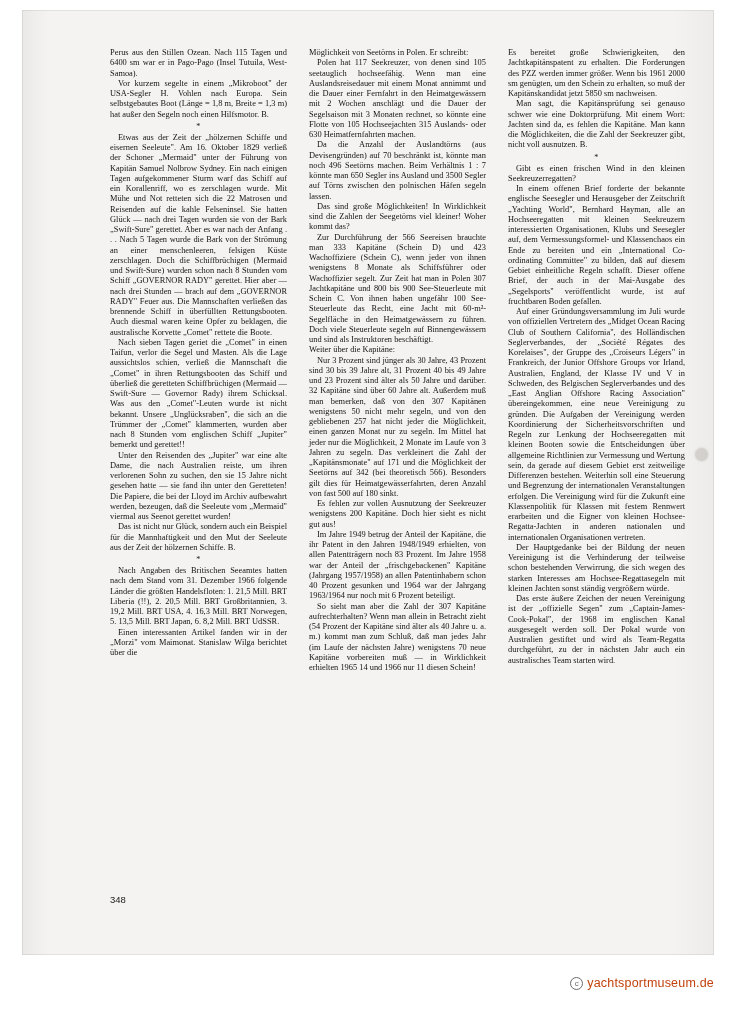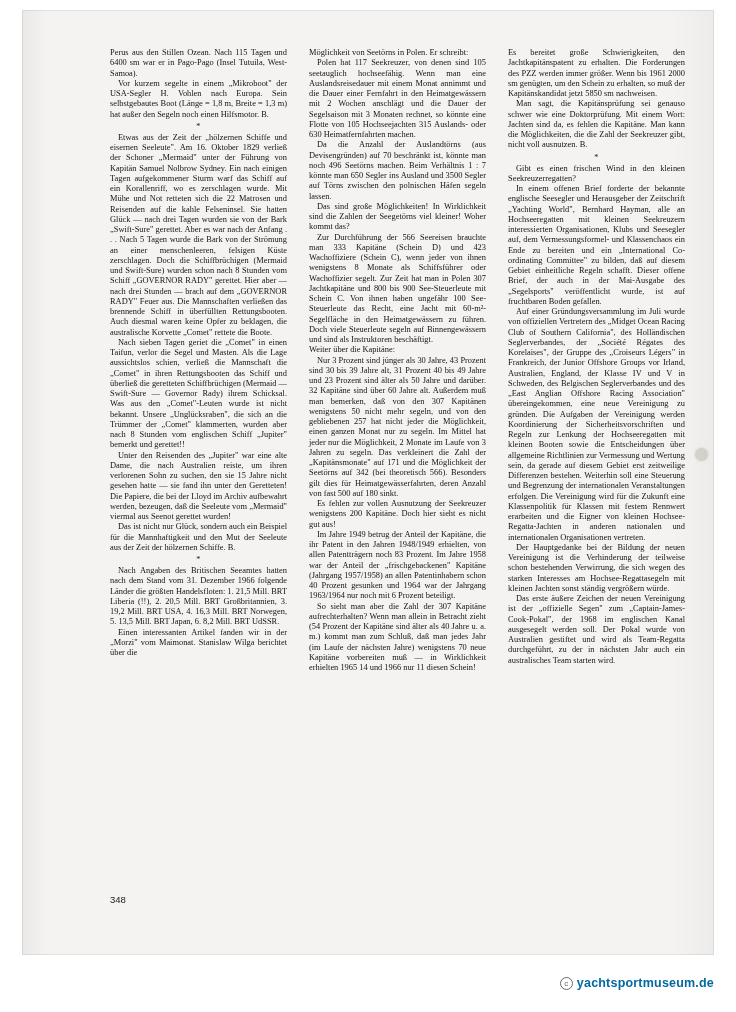--- a/index.html
+++ b/index.html
@@ -114,22 +114,22 @@
     width: 11px;
     height: 11px;
     border: 1px solid #6a6a6a;
     border-radius: 50%;
     font-size: 8px;
     line-height: 11px;
     text-align: center;
     color: #6a6a6a;
   }
   #watermark .wm-text {
-    font-weight: bold;
-    color: #0369a1;
+    font-weight: normal;
+    color: #c2410c;
     letter-spacing: 0.2px;
   }
 </style>
 </head>
 <body>
 
 <div id="page">
   <div class="scan-blob"></div>
 
   <div id="columns">

